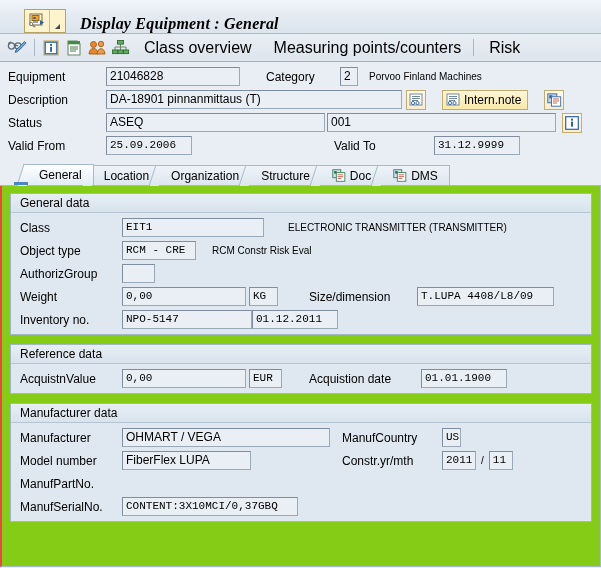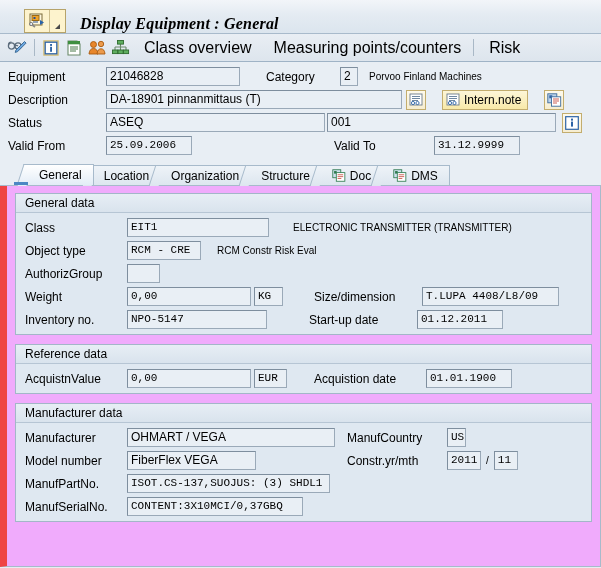--- a/index.html
+++ b/index.html
@@ -202,22 +202,22 @@
     width:14px; height:3px;
     background:#4b87c4;
   }
   .tabline {
     height: 1px;
     background: #a7bacb;
   }
 
   
   .panel {
-    background: #f0abfc;
-    border-left: 7px solid #ef4444;
+    background: #84cc16;
+    border-left: 2px solid #ef4444;
     border-right: 1px solid #a7bacb;
     border-bottom: 1px solid #a7bacb;
     padding: 7px 8px 8px 8px;
     box-sizing: border-box;
     height: 381px;
     overflow: hidden;
   }
   .group {
     border: 1px solid #a3b6c8;
     background: #dfe8f1;
@@ -438,22 +438,21 @@
       <div class="row">
         <div class="lbl" style="width:102px">Weight</div>
         <div class="fld mono" style="width:124px">0,00</div>
         <div class="fld mono" style="width:29px;margin-left:3px">KG</div>
         <div class="lbl" style="margin-left:31px;width:108px">Size/dimension</div>
         <div class="fld mono" style="width:137px">T.LUPA 4408/L8/09</div>
       </div>
 
       <div class="row" style="margin-bottom:0">
         <div class="lbl" style="width:102px">Inventory no.</div>
-        <div class="fld mono" style="width:140px">NPO-5147</div>
-        <div class="lbl" style="margin-left:42px;width:108px">Start-up date</div>
+        <div class="fld mono" style="width:130px">NPO-5147</div>
         <div class="fld mono" style="width:86px">01.12.2011</div>
       </div>
 
     </div>
   </div>
 
   <div class="group">
     <div class="group-title">Reference data</div>
     <div class="group-body">
       <div class="row" style="margin-bottom:0">
@@ -472,30 +471,29 @@
 
       <div class="row">
         <div class="lbl" style="width:102px">Manufacturer</div>
         <div class="fld" style="width:208px">OHMART / VEGA</div>
         <div class="lbl" style="margin-left:12px;width:100px">ManufCountry</div>
         <div class="fld mono" style="width:19px">US</div>
       </div>
 
       <div class="row">
         <div class="lbl" style="width:102px">Model number</div>
-        <div class="fld" style="width:129px">FiberFlex VEGA</div>
+        <div class="fld" style="width:129px">FiberFlex LUPA</div>
         <div class="lbl" style="margin-left:91px;width:100px">Constr.yr/mth</div>
         <div class="fld mono" style="width:34px">2011</div>
         <div class="static" style="margin:0 5px">/</div>
         <div class="fld mono" style="width:24px">11</div>
       </div>
 
       <div class="row">
         <div class="lbl" style="width:102px">ManufPartNo.</div>
-        <div class="fld mono" style="width:203px">ISOT.CS-137,SUOJUS: (3) SHDL1</div>
       </div>
 
       <div class="row" style="margin-bottom:0">
         <div class="lbl" style="width:102px">ManufSerialNo.</div>
         <div class="fld mono" style="width:176px">CONTENT:3X10MCI/0,37GBQ</div>
       </div>
 
     </div>
   </div>
 

